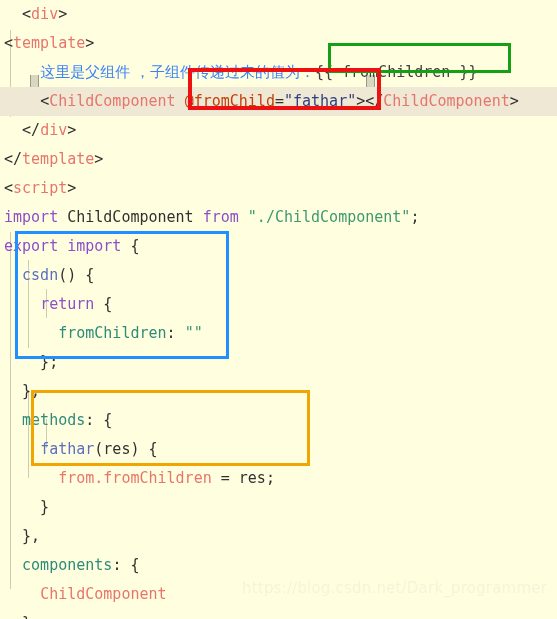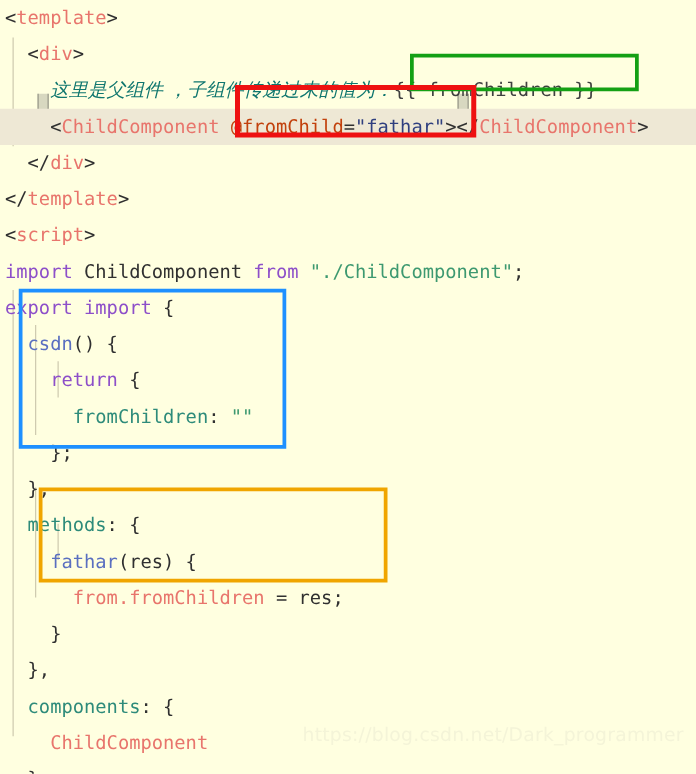--- a/index.html
+++ b/index.html
@@ -40,21 +40,21 @@
   .tok-keyword    { color: #8d4fc9; }
   .tok-plain      { color: #303030; }
   .tok-string     { color: #3d9970; }
   .tok-prop       { color: #2e8b7a; }
   .tok-func       { color: #5a6fc0; }
   .tok-attr       { color: #c2410c; }
   .tok-attrval    { color: #2f3f7f; }
   .tok-mustache   { color: #404040; }
   .tok-this       { color: #e8756c; }
   .tok-comp       { color: #e8756c; }
-  .tok-cjk        { color: #0f766e; font-family: "DejaVu Sans", "Liberation Sans", sans-serif; font-size: 15px; font-style: italic; }
+  .tok-cjk        { color: #3b82f6; font-family: "DejaVu Sans", "Liberation Sans", sans-serif; font-size: 15px; }
   .tok-op         { color: #303030; }
 
   
   .guide {
     position: absolute;
     width: 1px;
     background: #cfcbb0;
   }
   .guide-block {
     position: absolute;
@@ -98,22 +98,22 @@
       <div class="guide" style="left: 28px; top: 260px; height: 88px;"></div>
       <div class="guide" style="left: 46px; top: 289px; height: 29px;"></div>
       <div class="guide" style="left: 28px; top: 390px; height: 88px;"></div>
       <div class="guide" style="left: 46px; top: 419px; height: 29px;"></div>
     </div>
   <div id="markers-layer">
       <div class="guide-block" style="left: 30px; top: 75px; height: 27px;"></div>
       <div class="guide-block" style="left: 366px; top: 75px; height: 27px;"></div>
     </div>
   <div id="code-lines">
+      <div class="code-line"><span class="tok-plain">  </span><span class="tok-punct">&lt;</span><span class="tok-tag">div</span><span class="tok-punct">&gt;</span></div>
       <div class="code-line"><span class="tok-punct">&lt;</span><span class="tok-tag">template</span><span class="tok-punct">&gt;</span></div>
-      <div class="code-line"><span class="tok-plain">  </span><span class="tok-punct">&lt;</span><span class="tok-tag">div</span><span class="tok-punct">&gt;</span></div>
       <div class="code-line"><span class="tok-plain">    </span><span class="tok-cjk">这里是父组件 ，子组件传递过来的值为：</span><span class="tok-mustache">{{ fromChildren }}</span></div>
       <div class="code-line highlight"><span class="tok-plain">    </span><span class="tok-punct">&lt;</span><span class="tok-comp">ChildComponent</span><span class="tok-plain"> </span><span class="tok-attr">@fromChild</span><span class="tok-op">=</span><span class="tok-attrval">"fathar"</span><span class="tok-punct">&gt;</span><span class="tok-punct">&lt;/</span><span class="tok-comp">ChildComponent</span><span class="tok-punct">&gt;</span></div>
       <div class="code-line"><span class="tok-plain">  </span><span class="tok-punct">&lt;/</span><span class="tok-tag">div</span><span class="tok-punct">&gt;</span></div>
       <div class="code-line"><span class="tok-punct">&lt;/</span><span class="tok-tag">template</span><span class="tok-punct">&gt;</span></div>
       <div class="code-line"><span class="tok-punct">&lt;</span><span class="tok-tag">script</span><span class="tok-punct">&gt;</span></div>
       <div class="code-line"><span class="tok-keyword">import</span><span class="tok-plain"> ChildComponent </span><span class="tok-keyword">from</span><span class="tok-plain"> </span><span class="tok-string">"./ChildComponent"</span><span class="tok-punct">;</span></div>
       <div class="code-line"><span class="tok-keyword">export</span><span class="tok-plain"> </span><span class="tok-keyword">import</span><span class="tok-plain"> {</span></div>
       <div class="code-line"><span class="tok-plain">  </span><span class="tok-func">csdn</span><span class="tok-plain">() {</span></div>
       <div class="code-line"><span class="tok-plain">    </span><span class="tok-keyword">return</span><span class="tok-plain"> {</span></div>
       <div class="code-line"><span class="tok-plain">      </span><span class="tok-prop">fromChildren</span><span class="tok-plain">: </span><span class="tok-string">""</span></div>

